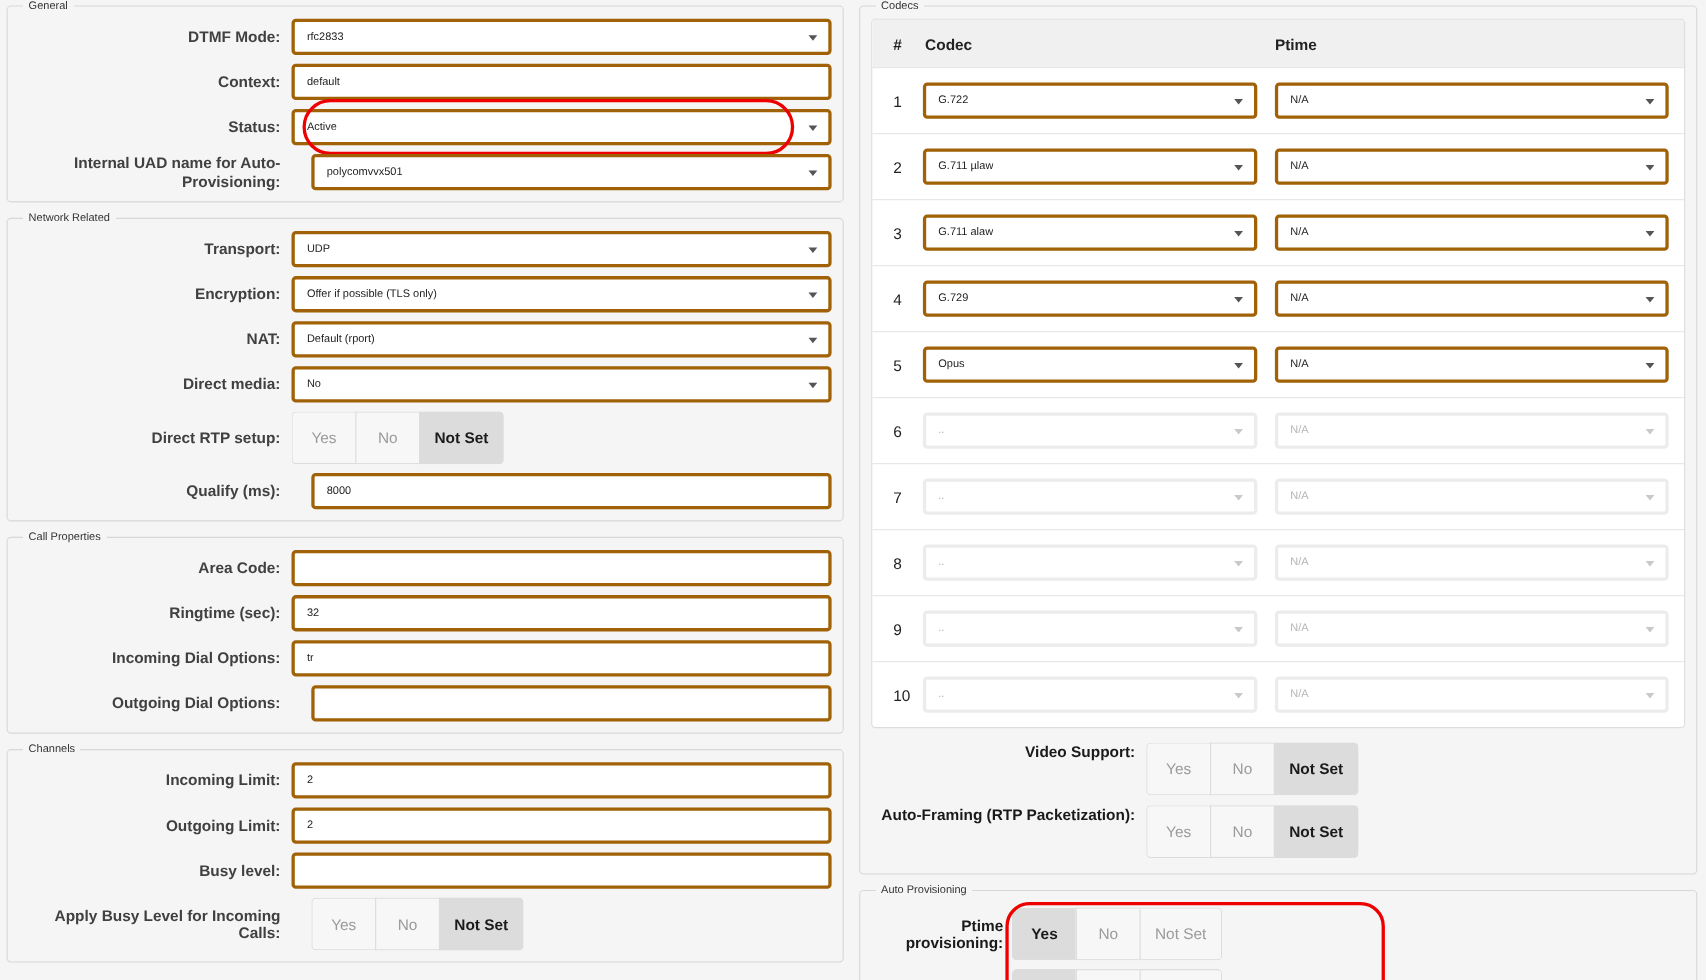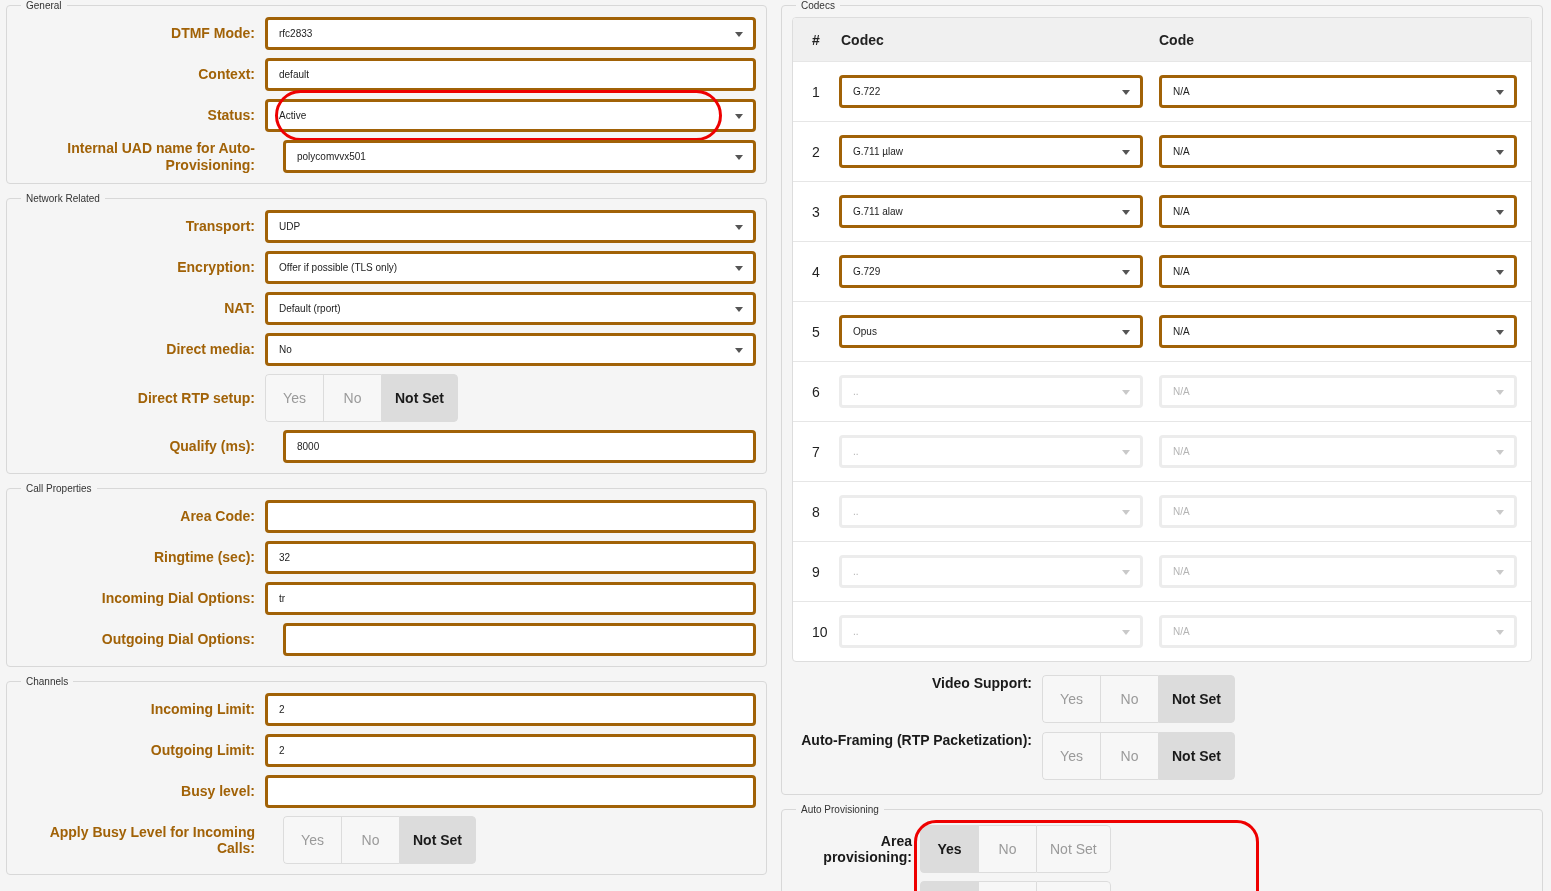--- a/index.html
+++ b/index.html
@@ -43,21 +43,21 @@
     margin-bottom: 8px;
   }
   .frow:last-child { margin-bottom: 0; gap: 18px; }
   .flabel {
     width: 248px;
     flex: 0 0 248px;
     text-align: right;
     padding-right: 10px;
     font-weight: bold;
     font-size: 14px;
-    color: #a16207;
+    color: #404040;
     line-height: 1.18;
   }
   .fctrl { flex: 1 1 auto; min-width: 0; }
 
   .ctl {
     width: 100%;
     height: 33px;
     background: #ffffff;
     border: 3px solid #a16207;
     border-radius: 4px;
@@ -350,21 +350,21 @@
   </div>
 
   <div class="col-right">
 
     <fieldset class="box">
       <legend>Codecs</legend>
       <div class="codec-table" id="codec-table">
           <div class="ctr head">
             <div class="c-num">#</div>
             <div class="c-codec">Codec</div>
-            <div class="c-ptime">Code</div>
+            <div class="c-ptime">Ptime</div>
           </div>
           <div class="ctr body">
             <div class="c-num">1</div>
             <div class="c-codec">
               <div class="ctl sel">
                 <span class="val">G.722</span>
                 <span class="caret"></span>
               </div>
             </div>
             <div class="c-ptime">
@@ -528,21 +528,21 @@
               </div></div>
           </div>
         </div>
     </fieldset>
 
     <fieldset class="box">
       <legend>Auto Provisioning</legend>
       <div class="ap-rows" id="ap-rows">
         <div class="hl-ring ring-ap"></div>
       <div class="ap-row">
-            <div class="ap-label">Area provisioning:</div>
+            <div class="ap-label">Ptime provisioning:</div>
             <div><div class="seg">
                 <div class="opt on">Yes</div>
                 <div class="opt">No</div>
                 <div class="opt">Not Set</div>
               </div></div>
           </div>
           <div class="ap-row">
             <div class="ap-label">DHCP:</div>
             <div><div class="seg">
                 <div class="opt on">Yes</div>

